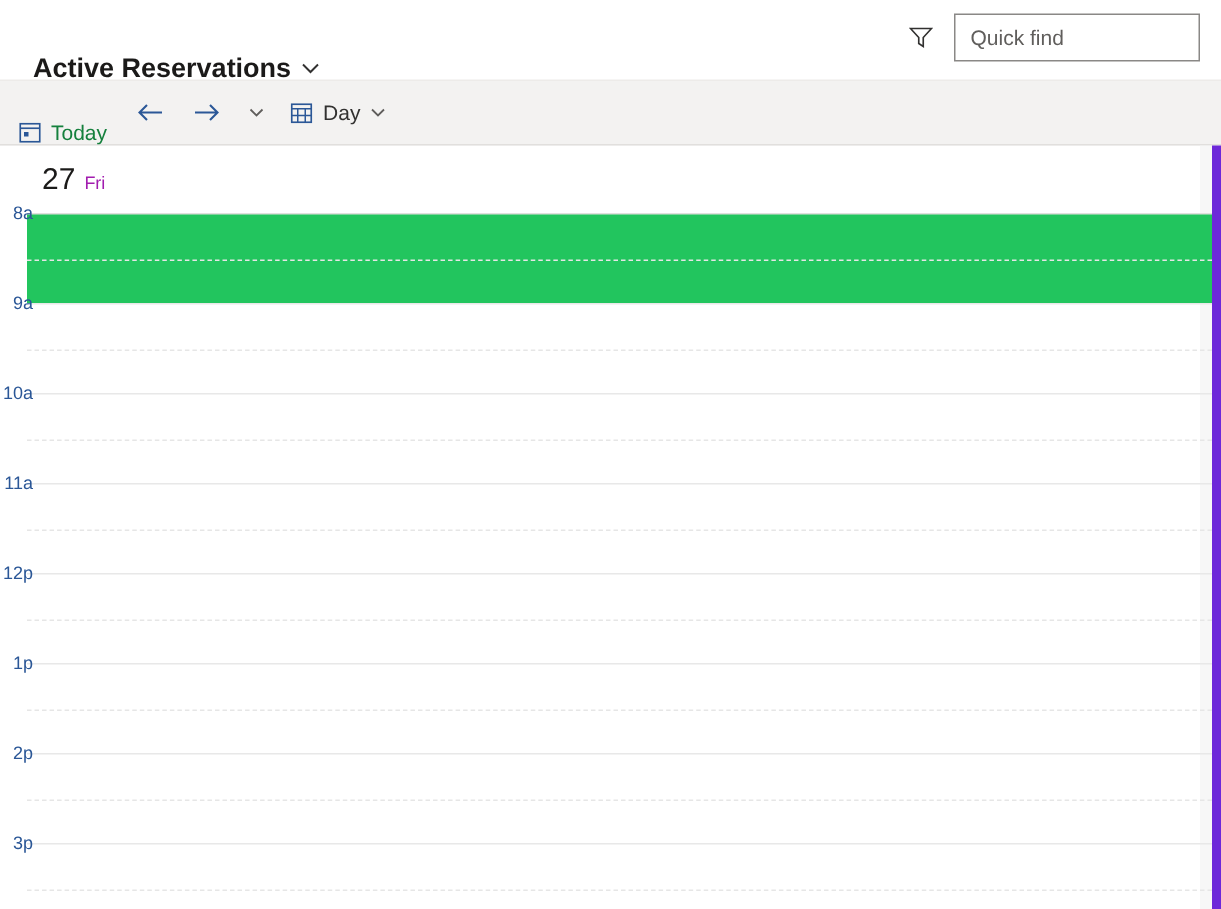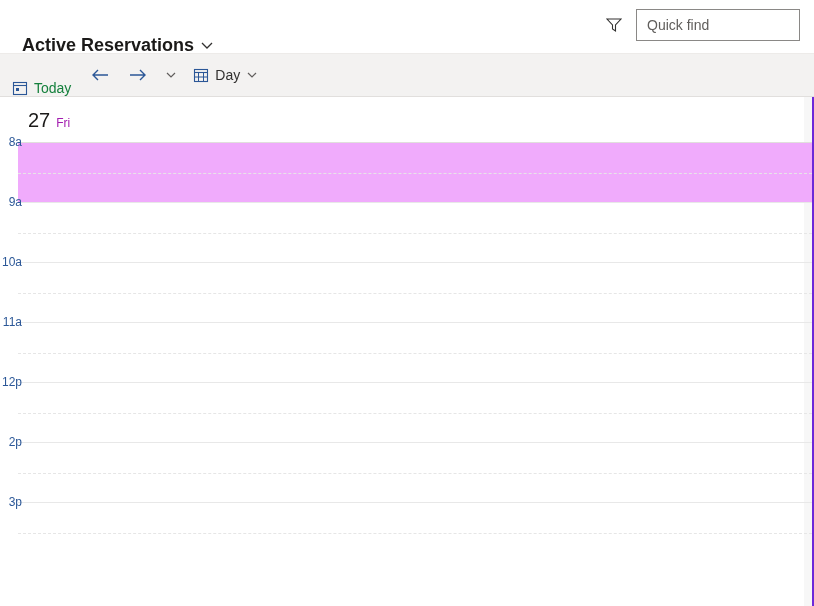--- a/index.html
+++ b/index.html
@@ -104,21 +104,21 @@
     gap: 6px;
     padding: 0 6px;
     height: 100%;
     cursor: pointer;
   }
 
   .calendar-area {
     position: relative;
     height: calc(606px - 54px - 43px);
     overflow: hidden;
-    border-right: 2px solid #6d28d9;
+    border-right: 6px solid #6d28d9;
   }
   .day-header {
     padding: 12px 0 10px 28px;
     display: flex;
     align-items: baseline;
     gap: 6px;
   }
   .day-num { font-size: 20px; color: #1b1a19; }
   .day-name { font-size: 12px; color: #a21caf; }
   .time-grid {
@@ -128,21 +128,21 @@
   .scroll-gutter {
     position:absolute; right:0; top:0; bottom:0; width:8px;
     background:#f7f7f7;
   }
   .hour-row {
     position: relative;
     height: 60px;
     border-top: 1px solid #e8e8e8;
   }
   .hour-row.first { border-top: 1px solid #e1dfdd; }
-  .hour-row.first-bg { background:#f0abfc;}
+  .hour-row.first-bg { background:#22c55e;}
   .half-line {
     position: absolute;
     left: 0; right: 0;
     top: 30px;
     border-top: 1px dashed #e6e6e6;
   }
   .hour-label {
     position: absolute;
     left: -18px;
     top: -8px;
@@ -256,20 +256,24 @@
       </div>
       <div class="hour-row">
         <div class="hour-label">11a</div>
         <div class="half-line"></div>
       </div>
       <div class="hour-row">
         <div class="hour-label">12p</div>
         <div class="half-line"></div>
       </div>
       <div class="hour-row">
+        <div class="hour-label">1p</div>
+        <div class="half-line"></div>
+      </div>
+      <div class="hour-row">
         <div class="hour-label">2p</div>
         <div class="half-line"></div>
       </div>
       <div class="hour-row">
         <div class="hour-label">3p</div>
         <div class="half-line"></div>
       </div>
     </div>
 </div>
 

